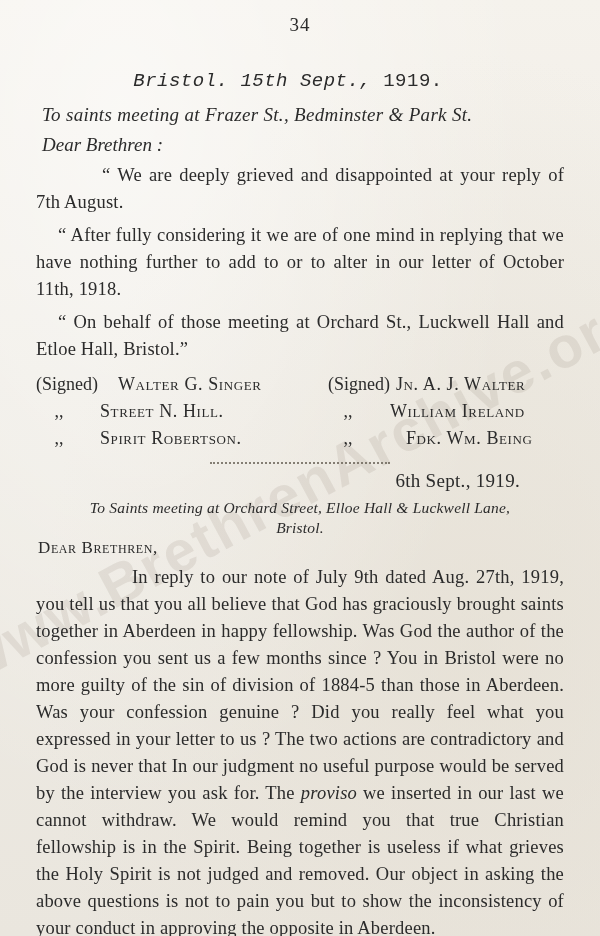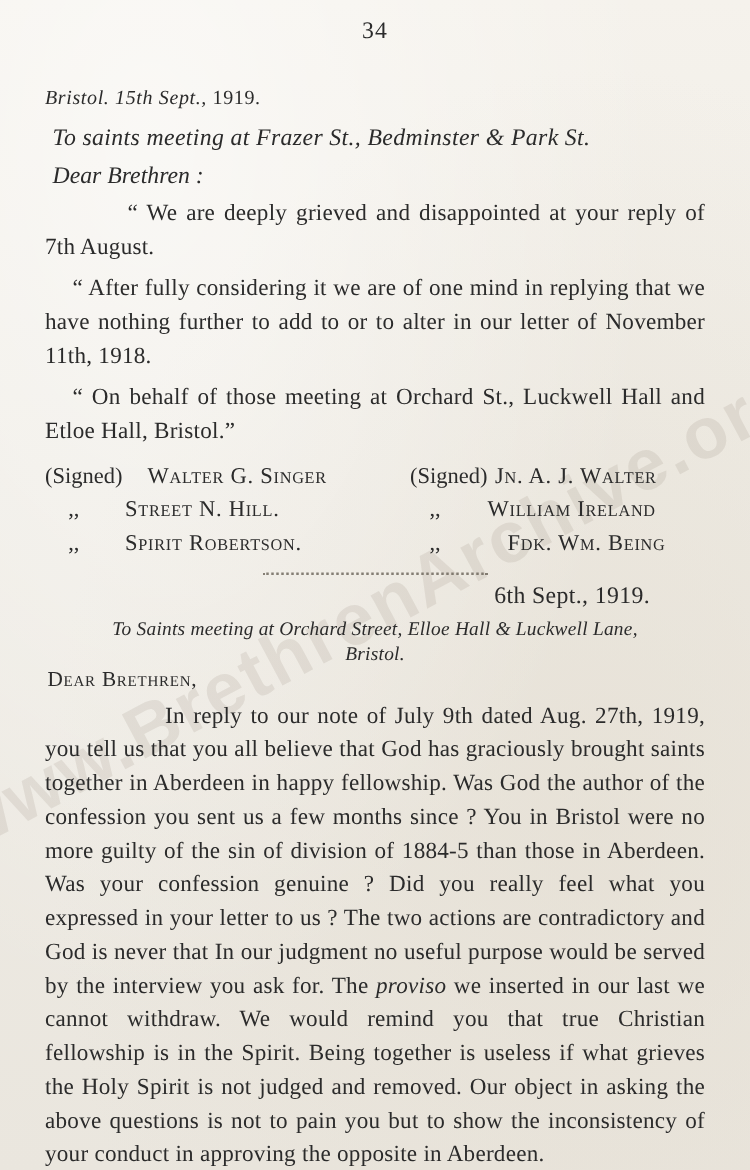--- a/index.html
+++ b/index.html
@@ -49,26 +49,27 @@
   }
 
   .folio {
     text-align: center;
     font-size: 19px;
     margin-top: 14px;
     letter-spacing: 1px;
   }
 
   .dateline {
-    text-align: left;
-    font-style: italic;
-    font-size: 16px;
+    text-align: center;
+    font-style: italic;
+    font-size: 19px;
     margin-top: 34px;
     letter-spacing: 0.5px;
     padding-right: 24px;
+    font-family: Liberation Mono, monospace;
   }
   .dateline .yr { font-style: normal; }
 
   .addressee {
     font-style: italic;
     font-size: 19px;
     margin-top: 12px;
     letter-spacing: 0.3px;
     padding-left: 6px;
   }
@@ -158,21 +159,21 @@
     <span class="it">Bristol.</span>
     <span class="it">15th Sept.,</span>
     <span class="yr">1919.</span>
   </div>
 
   <div class="addressee">To saints meeting at Frazer St., Bedminster &amp; Park St.</div>
 
   <div class="salutation">Dear Brethren :</div>
 
   <p class="body indent">“ We are deeply grieved and disappointed at your reply of 7th August.</p>
-  <p class="body indent2">“ After fully considering it we are of one mind in replying that we have nothing further to add to or to alter in our letter of November 11th, 1918.</p>
+  <p class="body indent2">“ After fully considering it we are of one mind in replying that we have nothing further to add to or to alter in our letter of October 11th, 1918.</p>
   <p class="body indent2">“ On behalf of those meeting at Orchard St., Luckwell Hall and Etloe Hall, Bristol.”</p>
 
   <div class="sigblock">
 
     <div class="sigrow">
       <span class="sig-col-a">
         <span class="pre">(Signed)</span>
         <span class="sc" style="margin-left:20px">Walter G. Singer</span>
       </span>
       <span class="sig-col-b">

